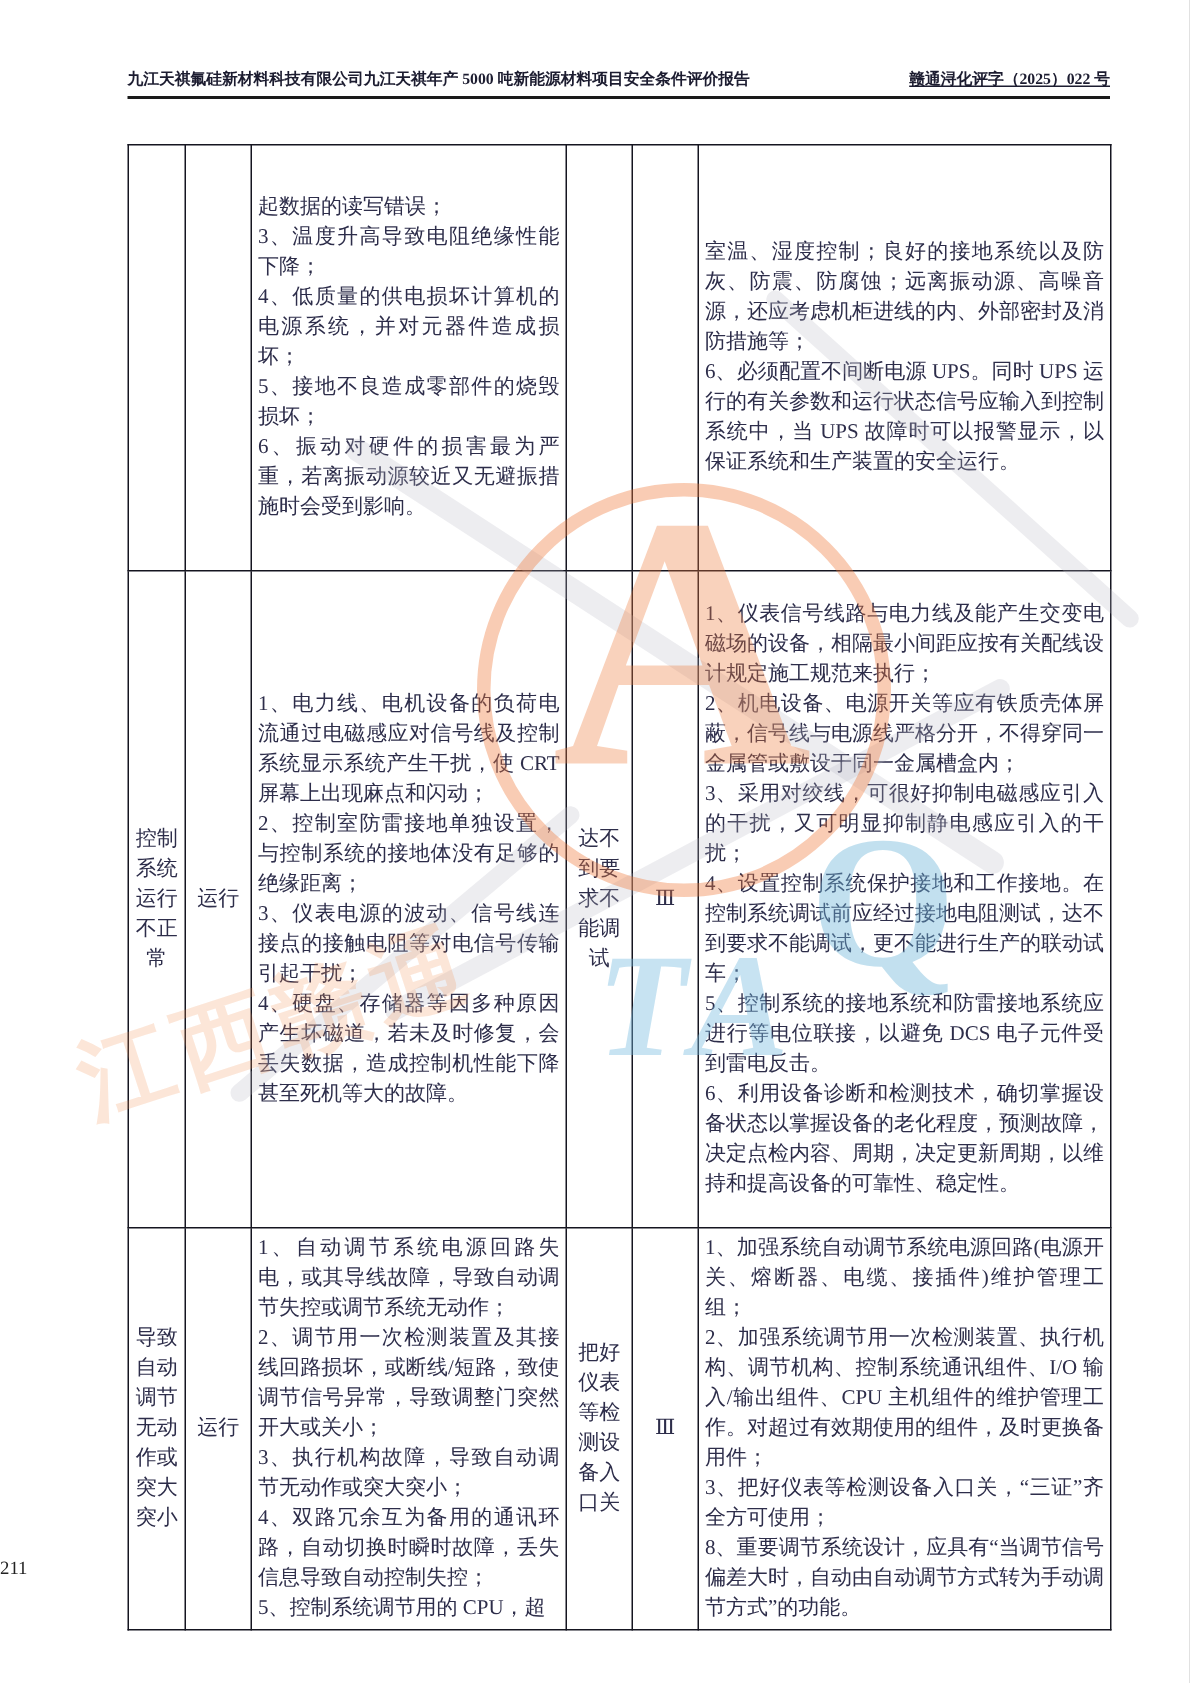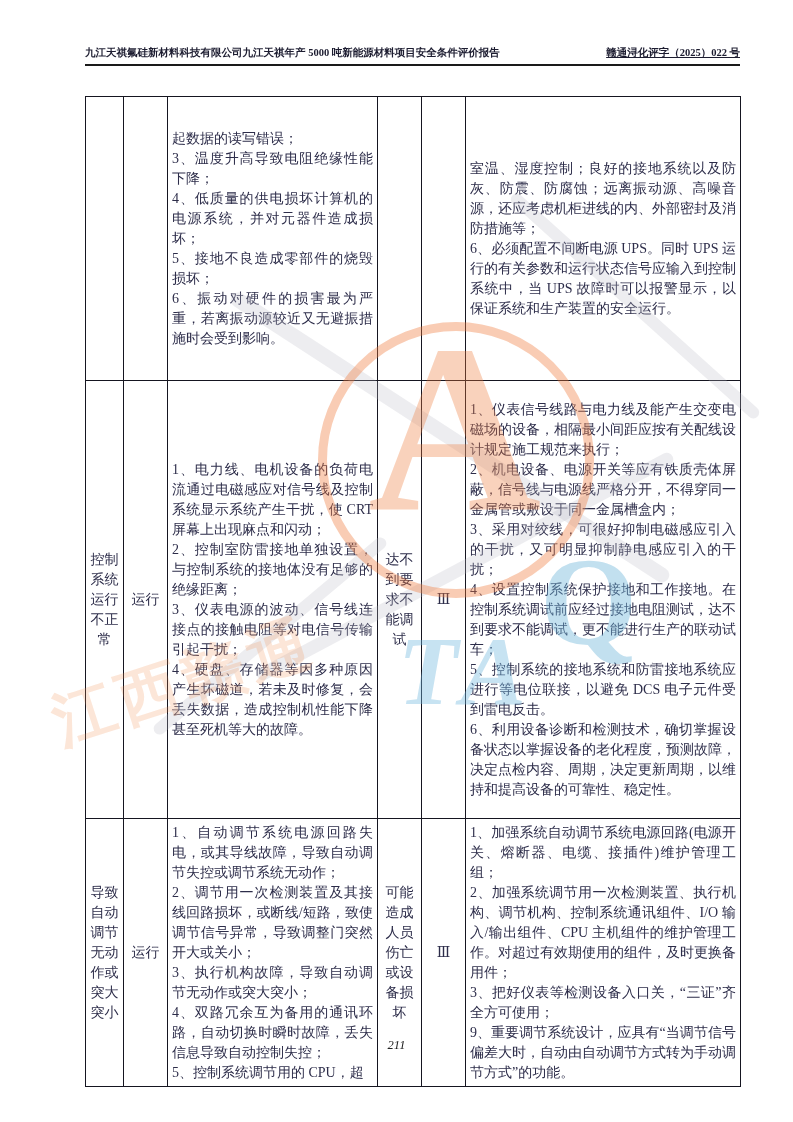--- a/index.html
+++ b/index.html
@@ -29,21 +29,21 @@
   td.center { text-align:center; word-break:break-all; padding:2px 5px; }
   td.para   { text-align:justify; white-space:pre-line; padding:2px 6px; word-break:break-all; }
   td.vtop   { vertical-align:top; }
   tr.r1 { height:284px; }
   tr.r2 { height:438px; }
   tr.r3 { height:268px; }
   td.faint { color:rgba(45,45,74,0.55); }
   
   .pageno {
     position:absolute; left:0; top:1038px; width:100%;
-    text-align:center; font-size:12.5px; color:#222;font-style:italic;
+    text-align:left; font-size:12.5px; color:#222;
   }
   
   .wm { position:absolute; pointer-events:none; z-index:3; }
   .wm-ring {
     left:318px; top:322px; width:276px; height:276px;
     border:9px solid rgba(238,122,58,0.38); border-radius:50%;
   }
   .wm-a {
     left:368px; top:308px; font-size:240px; font-weight:bold;
     color:rgba(238,122,58,0.34); font-family:"Liberation Serif",serif; line-height:1;
@@ -117,26 +117,26 @@
 6、利用设备诊断和检测技术，确切掌握设备状态以掌握设备的老化程度，预测故障，决定点检内容、周期，决定更新周期，以维持和提高设备的可靠性、稳定性。</td>
       </tr>
       <tr class="r3">
         <td class="center">导致自动调节无动作或突大突小</td>
         <td class="center">运行</td>
         <td class="para vtop">1、自动调节系统电源回路失电，或其导线故障，导致自动调节失控或调节系统无动作；
 2、调节用一次检测装置及其接线回路损坏，或断线/短路，致使调节信号异常，导致调整门突然开大或关小；
 3、执行机构故障，导致自动调节无动作或突大突小；
 4、双路冗余互为备用的通讯环路，自动切换时瞬时故障，丢失信息导致自动控制失控；
 5、控制系统调节用的 CPU，超</td>
-        <td class="center">可能造成人员伤亡或设备损坏</td>
+        <td class="center">把好仪表等检测设备入口关</td>
         <td class="center">Ⅲ</td>
         <td class="para vtop">1、加强系统自动调节系统电源回路(电源开关、熔断器、电缆、接插件)维护管理工组；
 2、加强系统调节用一次检测装置、执行机构、调节机构、控制系统通讯组件、I/O 输入/输出组件、CPU 主机组件的维护管理工作。对超过有效期使用的组件，及时更换备用件；
 3、把好仪表等检测设备入口关，“三证”齐全方可使用；
-9、重要调节系统设计，应具有“当调节信号偏差大时，自动由自动调节方式转为手动调节方式”的功能。</td>
+8、重要调节系统设计，应具有“当调节信号偏差大时，自动由自动调节方式转为手动调节方式”的功能。</td>
       </tr>
     </tbody>
   </table>
 
   <div class="wm wm-s1 wm-stroke"></div>
   <div class="wm wm-s2 wm-stroke"></div>
   <div class="wm wm-s3 wm-stroke"></div>
   <div class="wm wm-s4 wm-stroke"></div>
   <div class="wm wm-ring"></div>
   <div class="wm wm-a">A</div>

